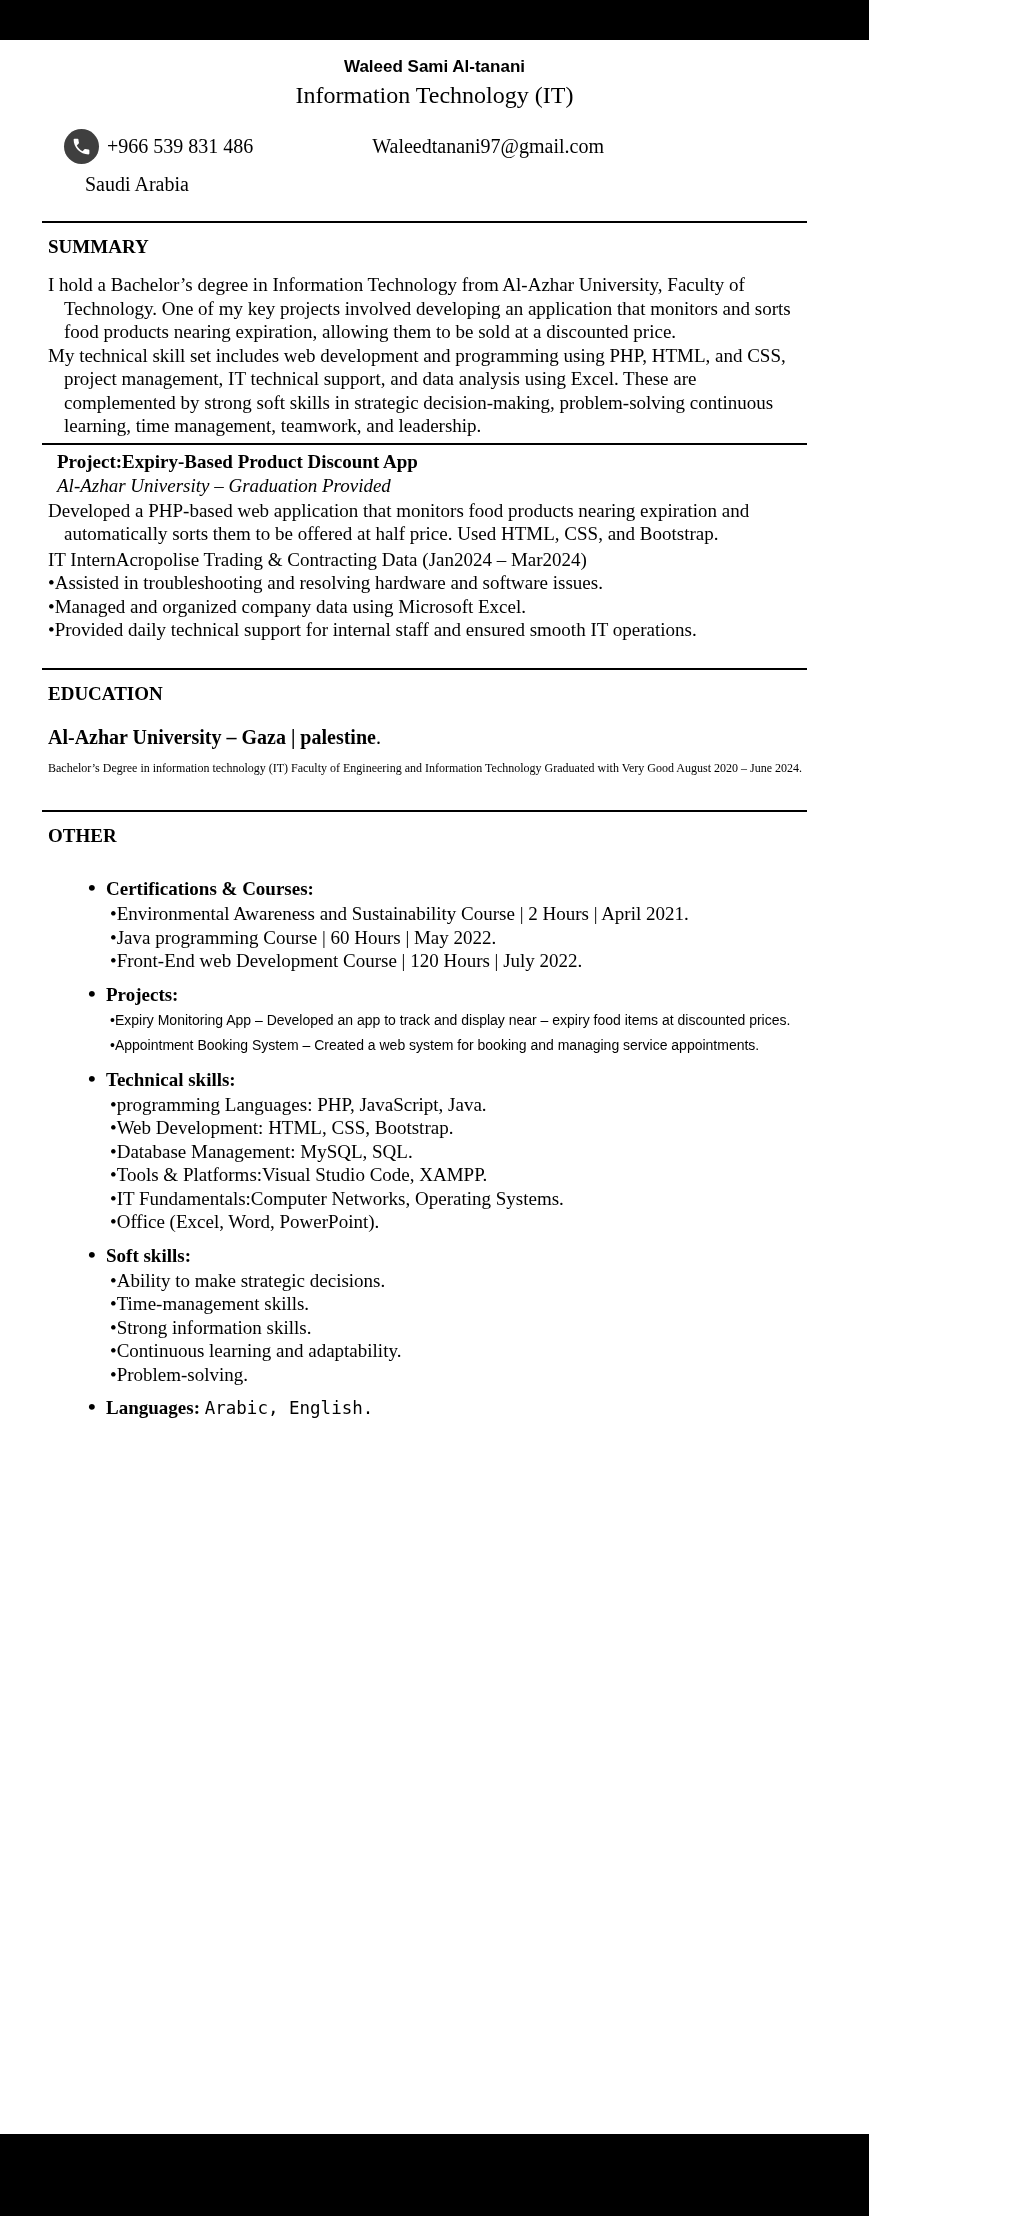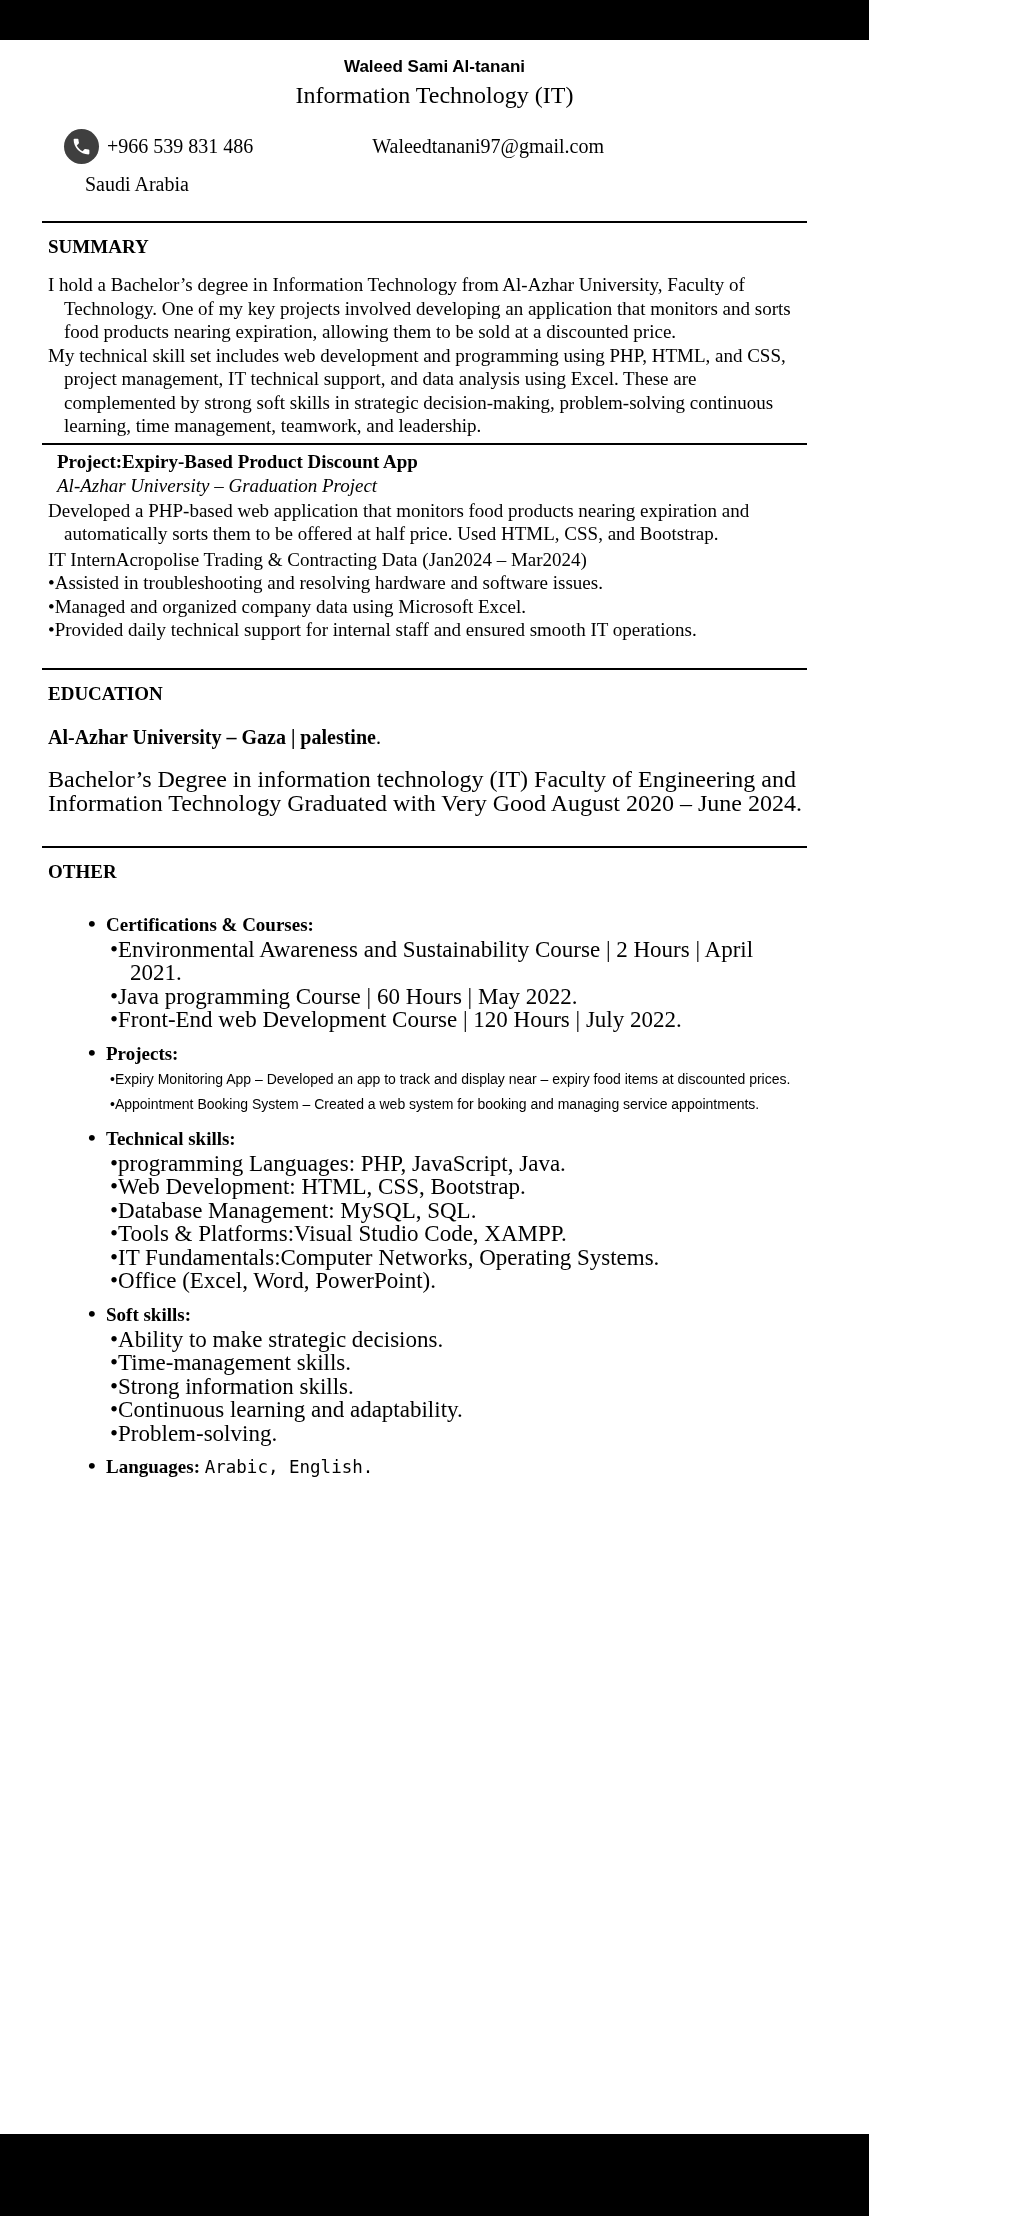--- a/index.html
+++ b/index.html
@@ -69,21 +69,21 @@
   .hang { padding-left: 16px; text-indent: -16px; }
   .p-first { margin-top: 15px; }
 
   .exp-title { font-size: 19px; font-weight: 700; margin: 6px 0 0 9px; }
   .exp-subtitle { font-size: 19px; font-style: italic; margin: 2px 0 0 9px; }
   .exp-desc { margin-top: 2px; }
   .intern { margin-top: 2px; }
   .bullet::before { content: "\2022 "; }
 
   .edu-school { font-size: 20px; margin-top: 21px; }
-  .edu-degree { font-size: 24px; line-height: 24.5px; margin-top: 18px; }
+  .edu-degree { font-size: 12px; line-height: 24.5px; margin-top: 7px; }
 
   .groups { margin: 30px 0 0 40px; }
   .group + .group { margin-top: 10px; }
   .group-projects { margin-top: 27px; }
   .group-technical { margin-top: 6px; }
   .group-soft { margin-top: 45px; }
   .group-languages { margin-top: 7px; }
 
   .group-title {
     position: relative;
@@ -96,21 +96,21 @@
     position: absolute;
     left: 0;
     top: -1px;
     font-size: 22px;
     font-weight: 700;
   }
   .group-title strong { font-weight: 700; }
 
   .group-items { margin-left: 22px; margin-top: 1px; }
   .sub {
-    font-size: 23px;
+    font-size: 19px;
     line-height: 23.5px;
     padding-left: 20px;
     text-indent: -20px;
   }
   .sub::before { content: "\2022 "; }
   .sub-sans {
     font-family: Liberation Sans, sans-serif;
     font-size: 14px;
     line-height: 25px;
   }
@@ -145,21 +145,21 @@
 
   <section class="section">
     <h2 class="sec">SUMMARY</h2>
     <p class="body hang p-first">I hold a Bachelor’s degree in Information Technology from Al-Azhar University, Faculty of Technology. One of my key projects involved developing an application that monitors and sorts food products nearing expiration, allowing them to be sold at a discounted price.</p>
     <p class="body hang">My technical skill set includes web development and programming using PHP, HTML, and CSS, project management, IT technical support, and data analysis using Excel. These are complemented by strong soft skills in strategic decision-making, problem-solving continuous learning, time management, teamwork, and leadership.</p>
   </section>
 
   <hr class="rule rule-tight">
   <section class="section">
     <p class="exp-title">Project:Expiry-Based Product Discount App</p>
-    <p class="exp-subtitle">Al-Azhar University – Graduation Project</p>
+    <p class="exp-subtitle">Al-Azhar University – Graduation Provided</p>
     <p class="body hang exp-desc">Developed a PHP-based web application that monitors food products nearing expiration and automatically sorts them to be offered at half price. Used HTML, CSS, and Bootstrap.</p>
     <p class="body intern">IT InternAcropolise Trading &amp; Contracting Data (Jan2024 – Mar2024)</p>
     <p class="body bullet">Assisted in troubleshooting and resolving hardware and software issues.</p>
     <p class="body bullet">Managed and organized company data using Microsoft Excel.</p>
     <p class="body bullet">Provided daily technical support for internal staff and ensured smooth IT operations.</p>
   </section>
 
   <hr class="rule rule-edu">
 
   <section class="section">

